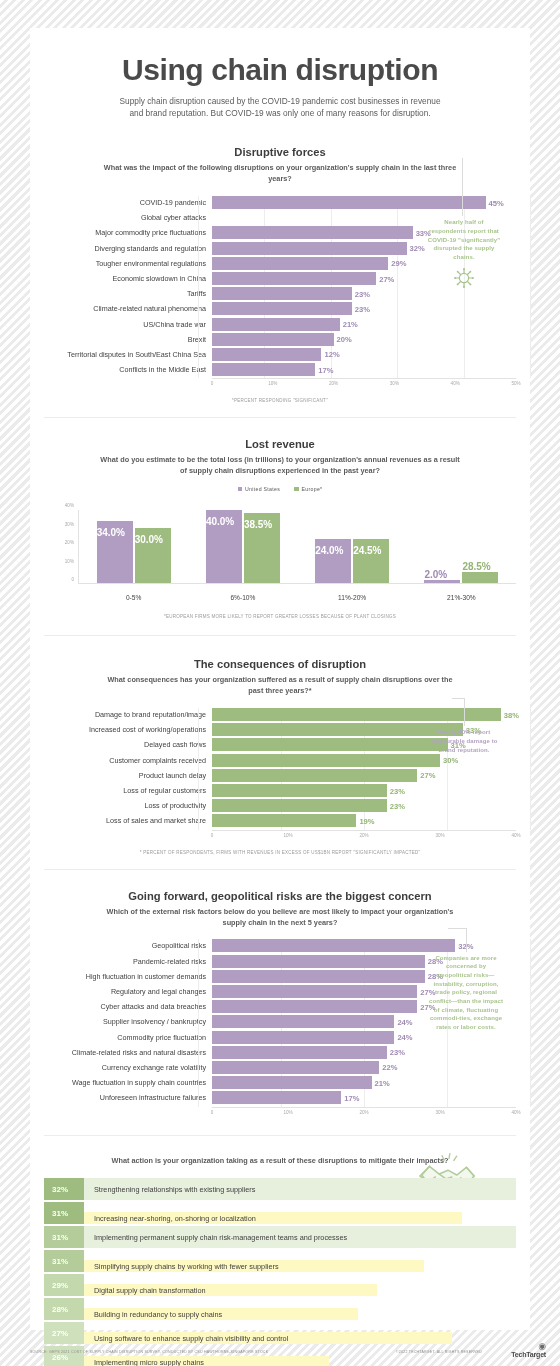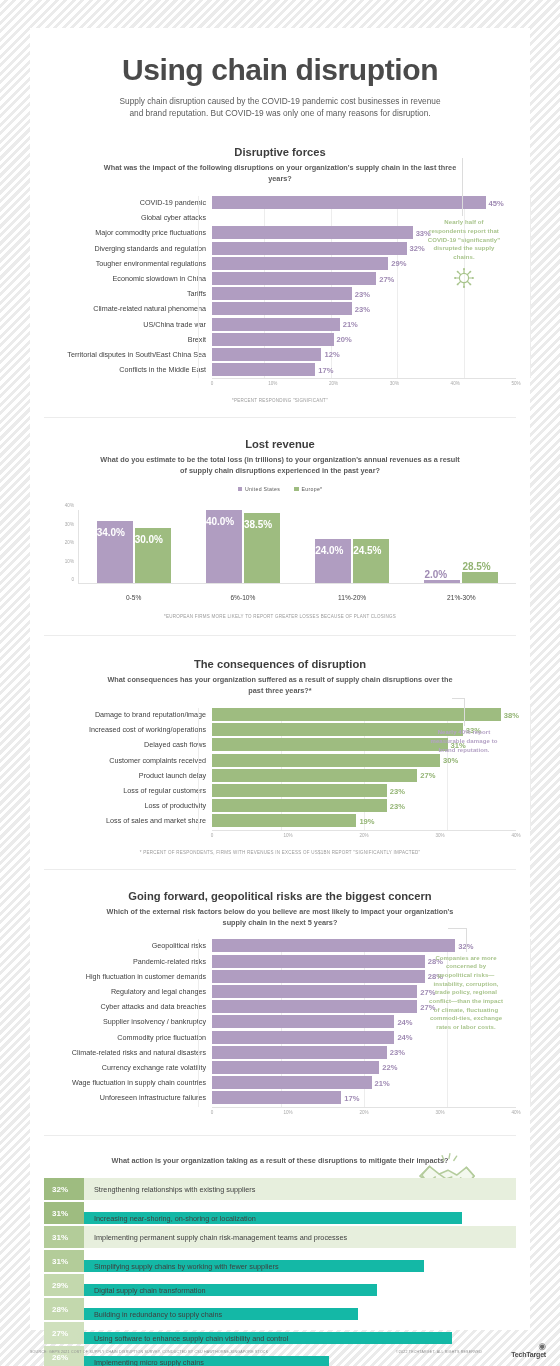--- a/index.html
+++ b/index.html
@@ -123,21 +123,21 @@
     width:40px; background:#9ebc80; color:#fff; font-size:8px; font-weight:bold;
     display:flex; align-items:center; padding-left:8px;
   }
   .arow .atext{
     flex:1; background:#e7efdd; color:#3f3f3f; font-size:7.3px;
     display:flex; align-items:center; padding-left:10px;
   }
   .arow.lite .apct{ background:#b3cc99; }
   .arow.lite2 .apct{ background:#c3d8ad; }
   .arow.lite3 .apct{ background:#cfe0bd; }
-  .arow.a-short .atext{ background:#14b8a6;margin-top:10px; }
+  .arow.a-short .atext{ background:#fef9c3;margin-top:10px; }
   .handshake{ position:absolute; right:52px; top:-6px; width:62px; height:52px; opacity:.85; }
 
   
   .footer{
     position:absolute; left:0; right:0; bottom:0; height:36px;
   }
   .fsrc{
     position:absolute; left:30px; bottom:12px; font-size:3.6px;
     color:#8d8d8d; letter-spacing:.2px; text-transform:uppercase;
   }

